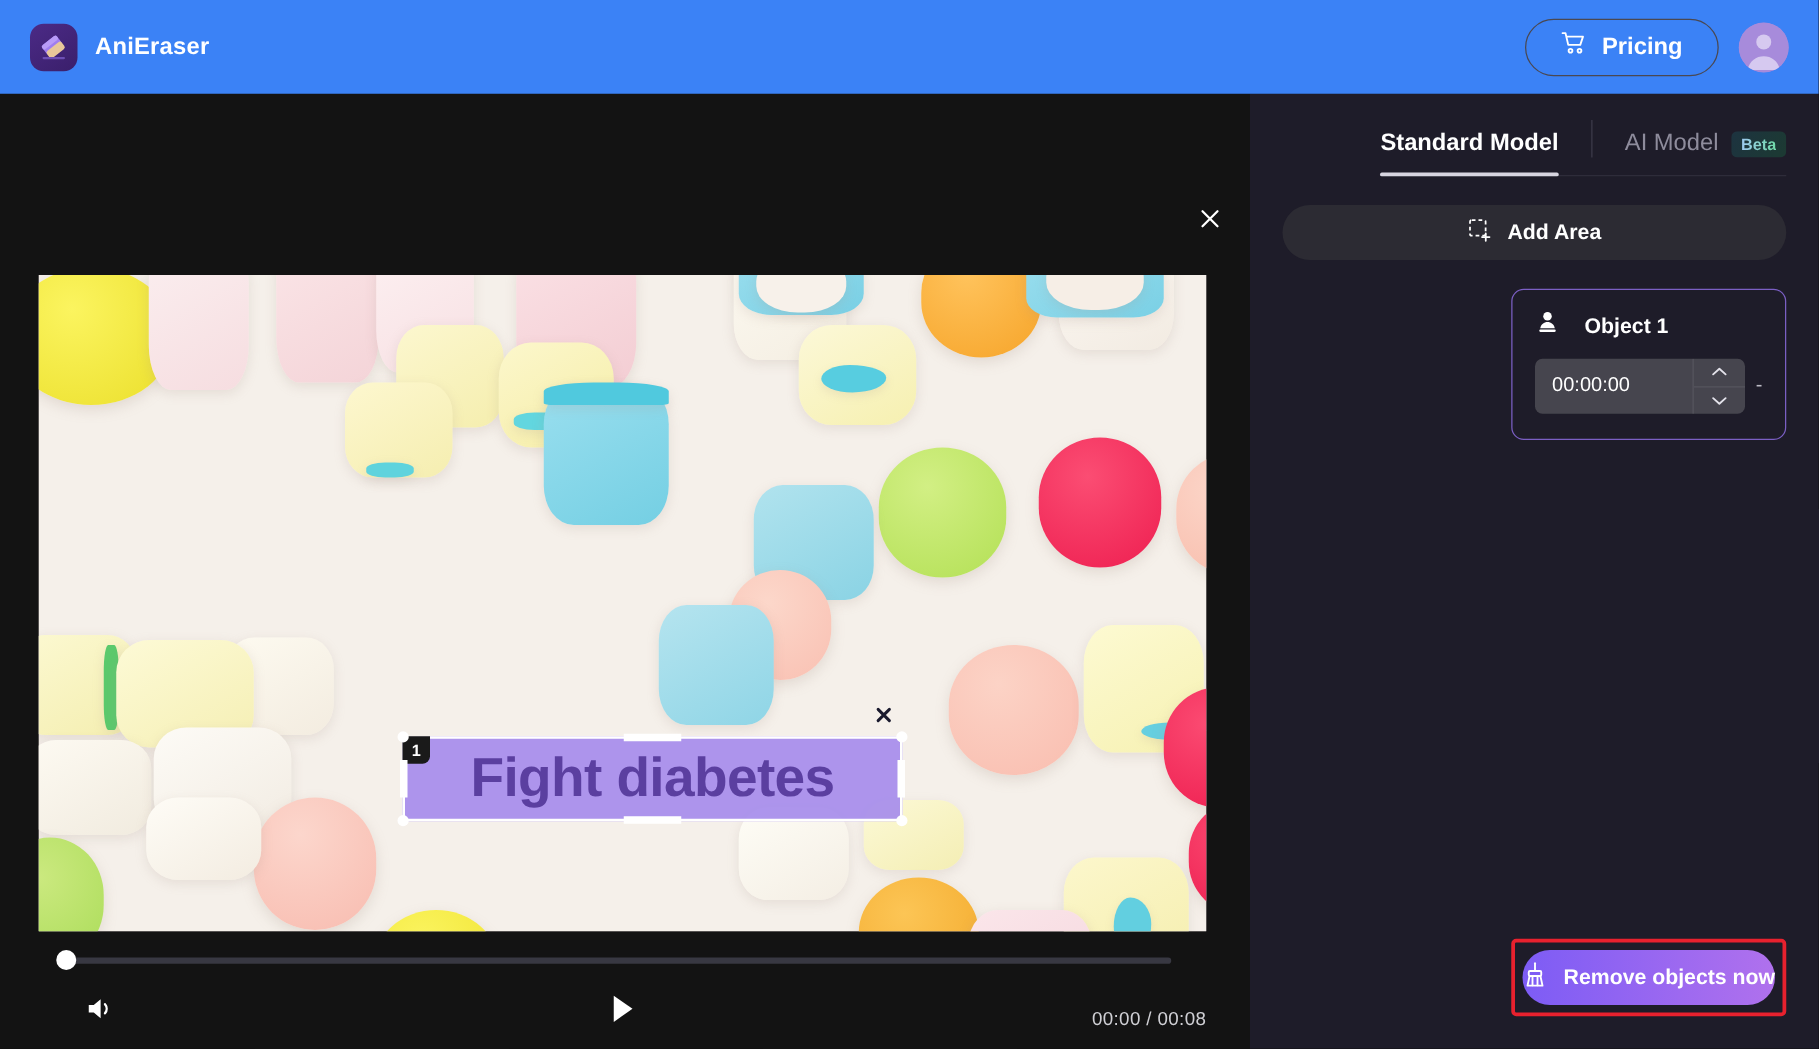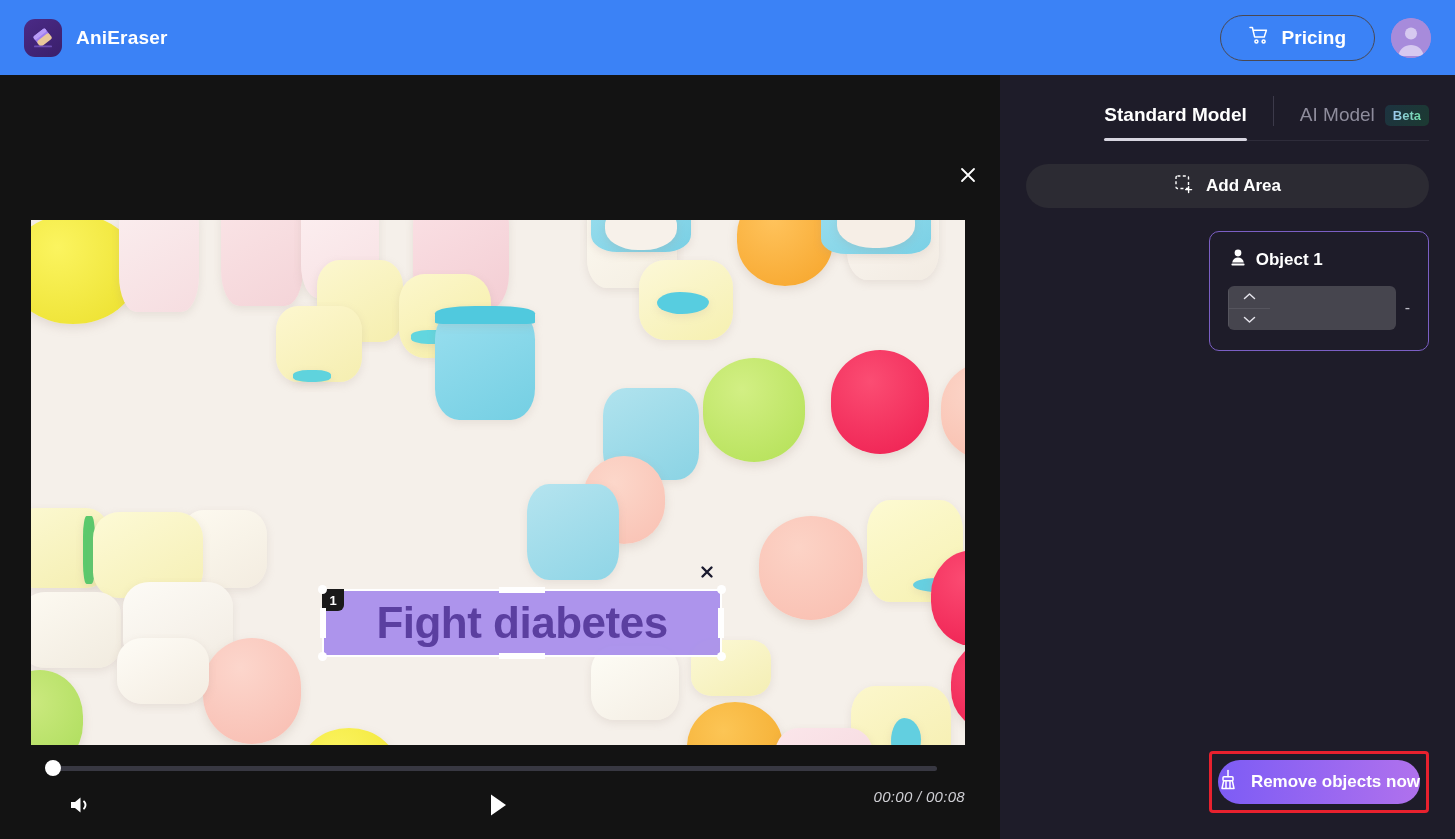--- a/index.html
+++ b/index.html
@@ -85,21 +85,21 @@
   .sel-close {
     position: absolute; right: 2px; top: -30px;
     width: 22px; height: 22px; cursor: pointer;
     display: flex; align-items: center; justify-content: center;
   }
 
   
   .progress-row { position: absolute; left: 53px; top: 686px; width: 884px; height: 16px; cursor: pointer; }
   .progress-track { position: absolute; top: 5px; left: 0; width: 884px; height: 5px; background: #383842; border-radius: 3px; }
   .progress-thumb { position: absolute; left: -8px; top: -1px; width: 16px; height: 16px; border-radius: 50%; background: #fff; }
-  .ctrl-row { position: absolute; left: 31px; top: 713px; width: 934px; height: 36px; display: flex; align-items: flex-start; font-style: italic; }
+  .ctrl-row { position: absolute; left: 31px; top: 713px; width: 934px; height: 36px; display: flex; align-items: flex-end; }
   .vol-btn { width: 34px; height: 34px; display: flex; align-items: center; justify-content: center; cursor: pointer; margin-left: 32px; }
   .play-btn { position: absolute; left: 50%; transform: translateX(-50%); width: 34px; height: 34px;
               display: flex; align-items: center; justify-content: center; cursor: pointer; }
   .time-label { margin-left: auto; color: #cfcfd4; font-size: 15px; letter-spacing: .3px; }
 
   
   .panel {
     flex: 1; background: #1e1c29;
     display: flex; flex-direction: column; position: relative;
     padding: 0 26px;
@@ -126,21 +126,21 @@
   .add-area-btn {
     margin-top: 23px; height: 44px; border-radius: 22px; background: #2c2b33;
     border: none; color: #fff; font-size: 17px; font-weight: bold;
     display: flex; align-items: center; justify-content: center; gap: 12px; cursor: pointer; width: 100%;
   }
 
   .object-card {
     margin-top: 23px; border: 1px solid #7b5fc4; border-radius: 10px;
     padding: 16px 18px 20px 18px;
   }
-  .object-head { display: flex; align-items: center; gap: 8px; }
+  .object-head { display: flex; align-items: center; gap: 20px; }
   .object-title { color: #fff; font-size: 17px; font-weight: bold; }
   .time-row { display: flex; align-items: center; gap: 9px; margin-top: 14px; }
   .time-field {
     display: flex; align-items: stretch; background: #46454e; border-radius: 6px;
     height: 44px; width: 168px; overflow: hidden;
   }
   .time-val { flex: 1; display: flex; align-items: center; padding-left: 14px; color: #fff; font-size: 16px; }
   .spinner { width: 42px; display: flex; flex-direction: column; border-left: 1px solid #56555e; }
   .spin-btn { flex: 1; display: flex; align-items: center; justify-content: center; cursor: pointer; }
   .spin-btn + .spin-btn { border-top: 1px solid #56555e; }
@@ -342,20 +342,21 @@
               <circle cx="10" cy="5" r="3.4" fill="#fff"></circle>
               <path d="M4.2 14.6c.6-3.2 3-5 5.8-5s5.2 1.8 5.8 5z" fill="#fff"></path>
               <rect x="3.4" y="15.6" width="13.2" height="1.9" rx="0.9" fill="#fff"></rect>
             </svg>
           </span>
           <span class="object-title">Object 1</span>
         </div>
 
         <div class="time-row">
           <div class="time-field">
+            <div class="time-val">00:00:00</div>
             <div class="spinner">
               <div class="spin-btn">
                 <svg width="13" height="9" viewBox="0 0 13 9" stroke="#e3e2ea" stroke-width="1.5" fill="none" stroke-linecap="round" stroke-linejoin="round" aria-hidden="true">
                     <path d="M1.5 6.5L6.5 2l5 4.5"></path>
                   </svg>
               </div>
               <div class="spin-btn">
                 <svg width="13" height="9" viewBox="0 0 13 9" stroke="#e3e2ea" stroke-width="1.5" fill="none" stroke-linecap="round" stroke-linejoin="round" aria-hidden="true">
                     <path d="M1.5 2.5L6.5 7l5-4.5"></path>
                   </svg>

